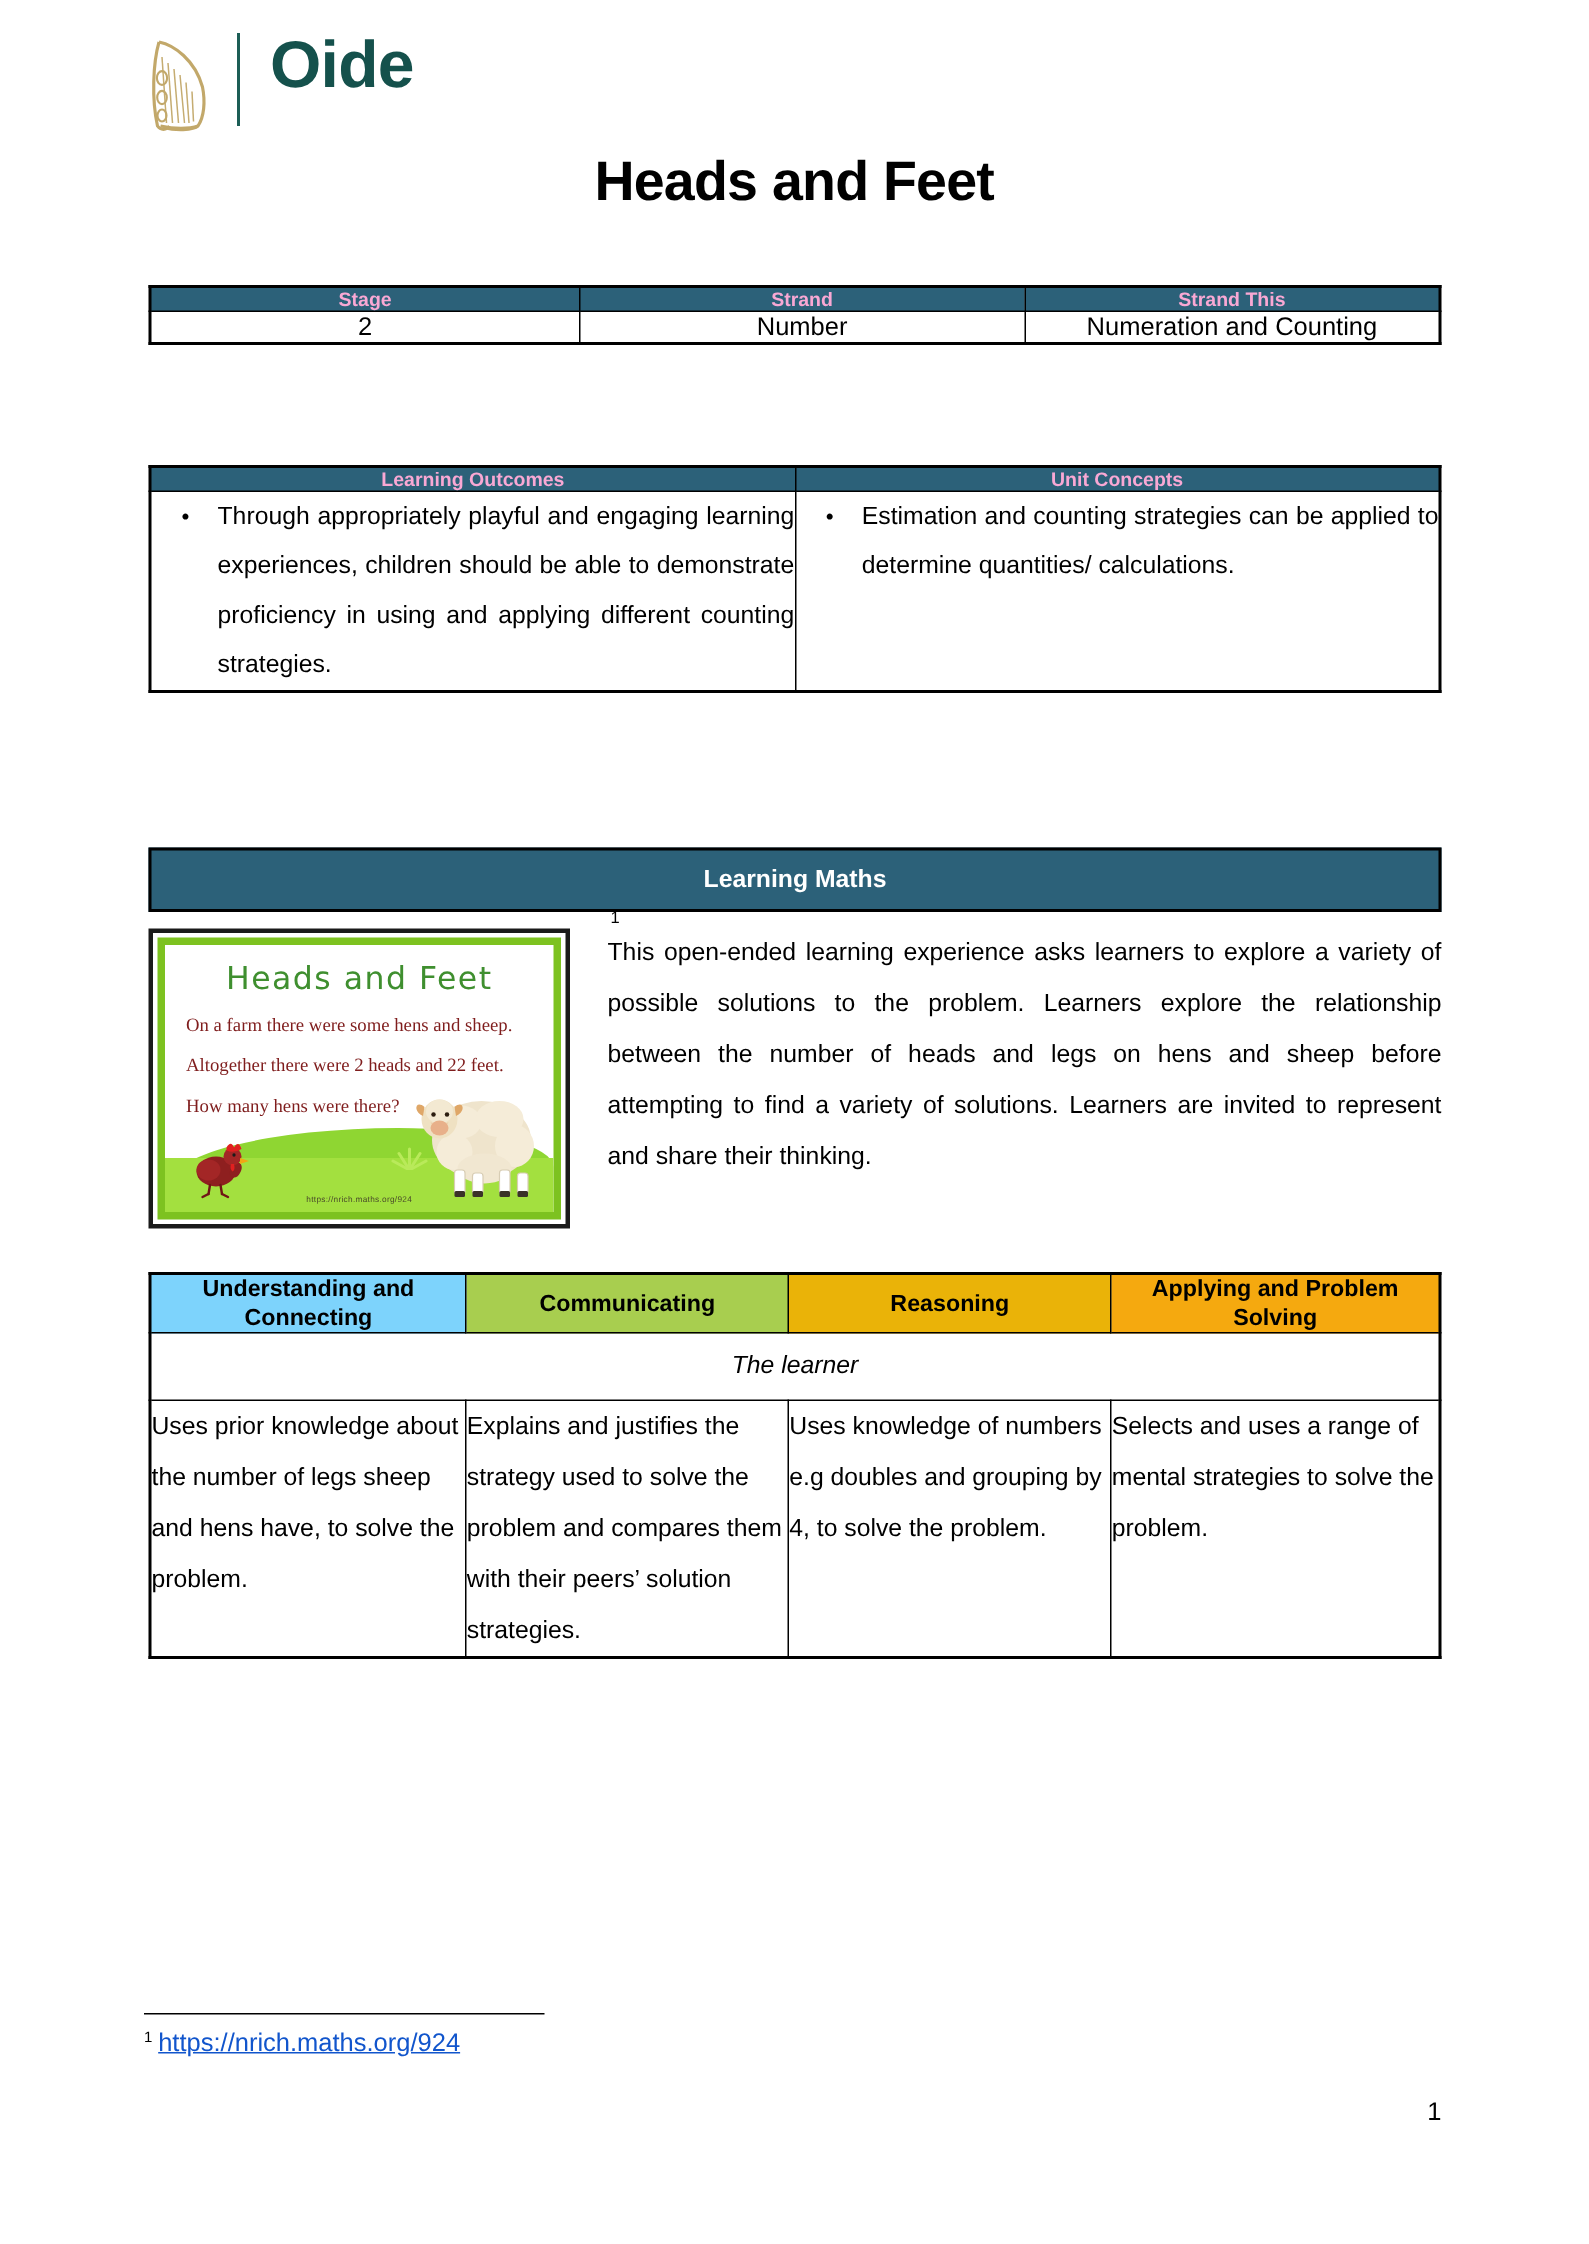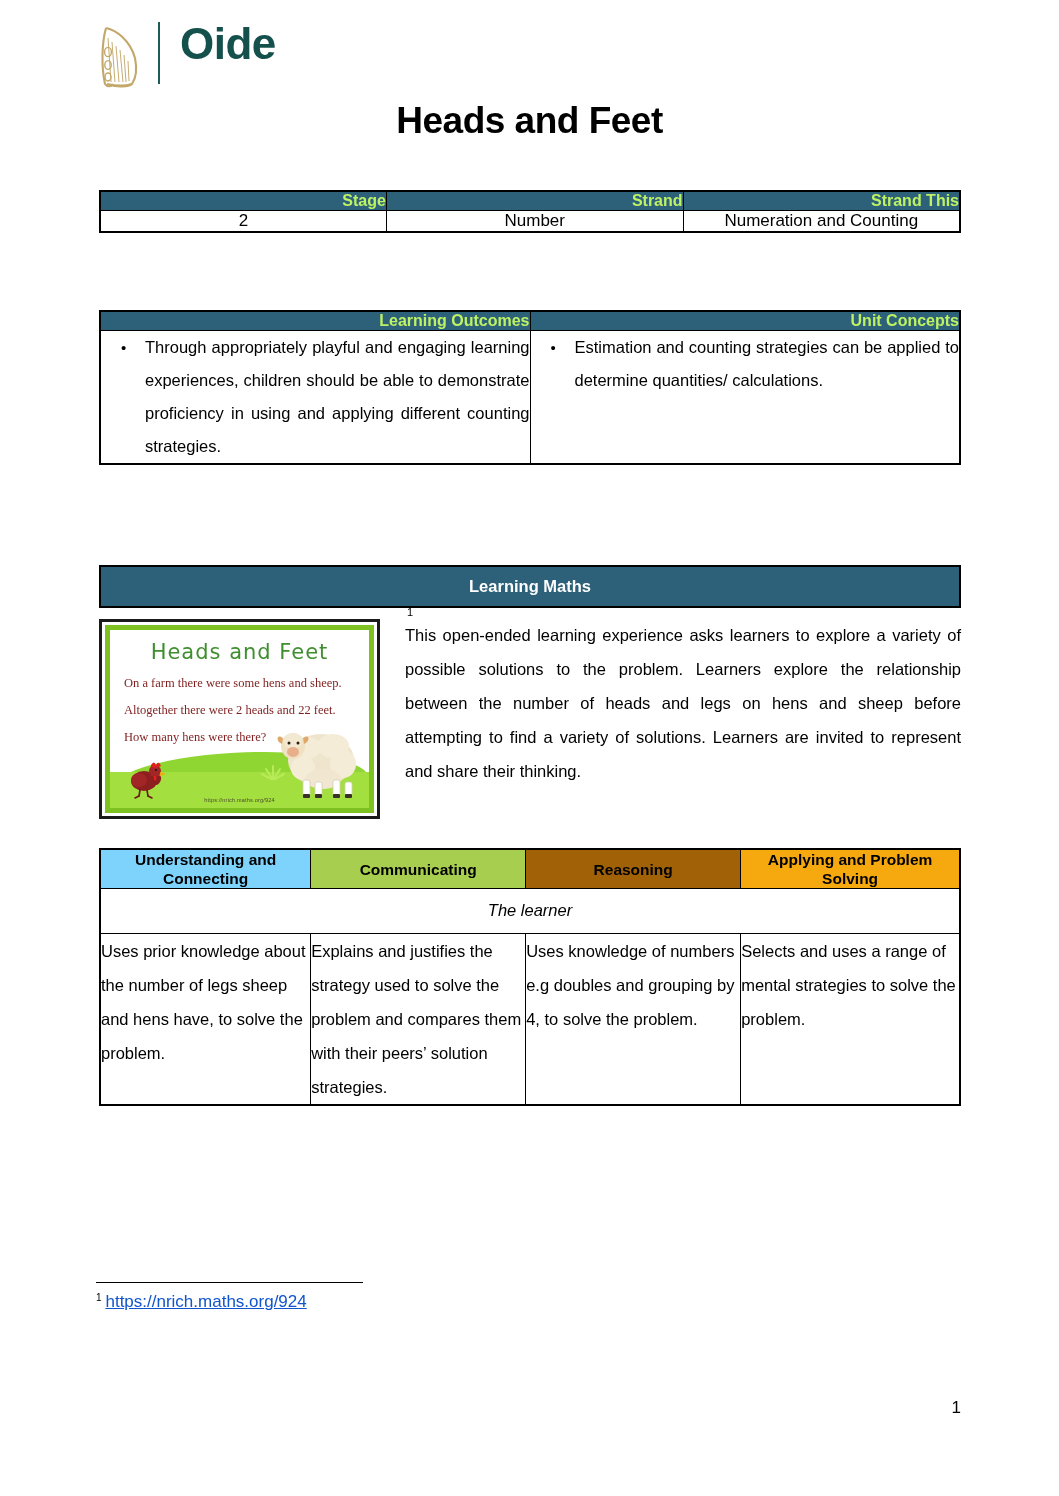--- a/index.html
+++ b/index.html
@@ -43,22 +43,22 @@
   .tbl {
     position: absolute;
     border-collapse: collapse;
     table-layout: fixed;
     width: 862px;
     left: 99px;
     border: 2px solid #000;
   }
   .tbl td, .tbl th { border: 1.5px solid #000; padding: 0; }
   .hdr-teal {
-    background: #2c6179; color: #bef264; font-weight: bold;
-    font-size: 16px; text-align: right; padding: 10px 4px;
+    background: #2c6179; color: #f9a8d4; font-weight: bold;
+    font-size: 13px; text-align: center; padding: 10px 4px;
   }
   .cell-center {
     text-align: center; font-size: 17px; padding: 13px 6px 22px 6px;
     vertical-align: top;
   }
 
   
   #table-stage { top: 190px; }
 
   
@@ -144,34 +144,34 @@
   .sheep { position: absolute; right: 8px; bottom: 6px; width: 98px; height: 78px; }
 
   
   #table-skills { top: 848px; }
   .skill-hdr {
     font-weight: bold; font-size: 15.5px; text-align: center;
     padding: 12px 5px; color: #000; line-height: 19px;
   }
   .sk-green  { background: #7dd3fc; }
   .sk-lime   { background: #a8ce4f; }
-  .sk-blue   { background: #a16207; margin-top: 40px; }
+  .sk-blue   { background: #eab308; margin-top: 40px; }
   .sk-orange { background: #f5a90f; }
   .learner-row td {
     text-align: center; font-style: italic; font-size: 16.5px;
     padding: 12px 0 13px 0;
   }
   .skill-cell {
     vertical-align: top; font-size: 16.5px; line-height: 34px;
     padding: 10px 10px 22px 12px;
   }
 
   
   #footnote-area {
-    position: absolute; left: 96px; top: 1282px; width: 700px;
+    position: absolute; left: 96px; top: 1342px; width: 700px;
   }
   .fn-rule { width: 267px; height: 0; border-top: 1.5px solid #000; margin-bottom: 9px; }
   .fn-text { font-size: 14px; }
   .fn-num { font-size: 10px; vertical-align: super; }
   .fn-link { color: #1155cc; text-decoration: underline; font-size: 17px; }
 
   #page-number {
     position: absolute; right: 98px; top: 1398px;
     font-size: 17px; color: #000;
   }

